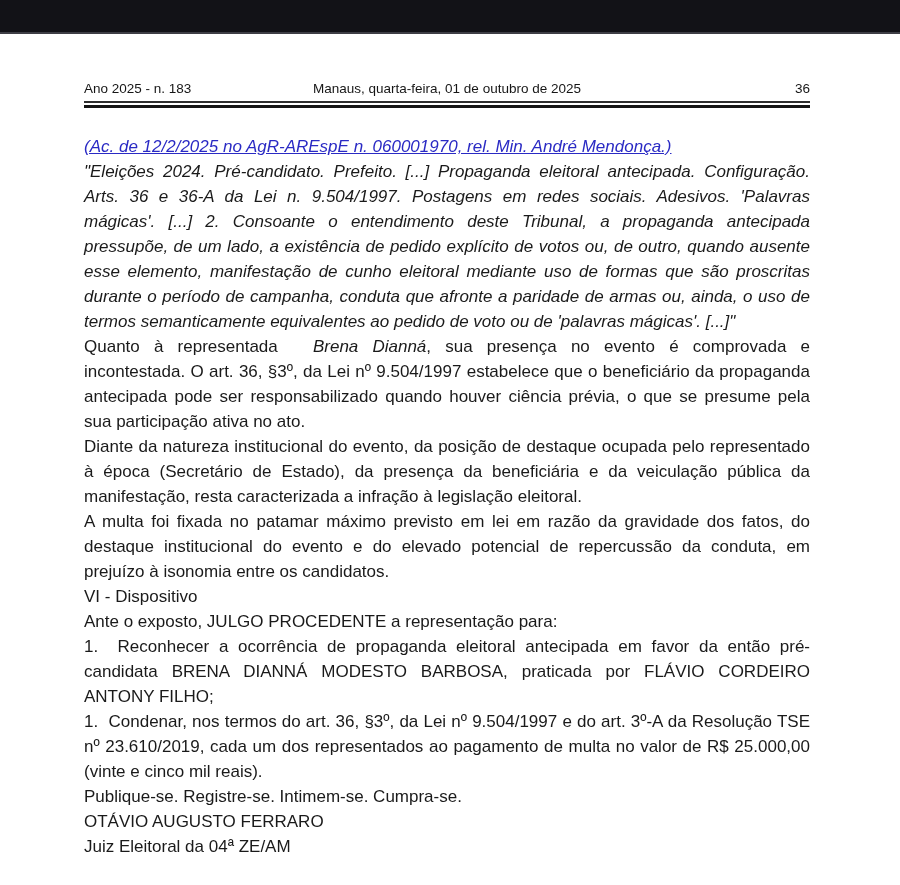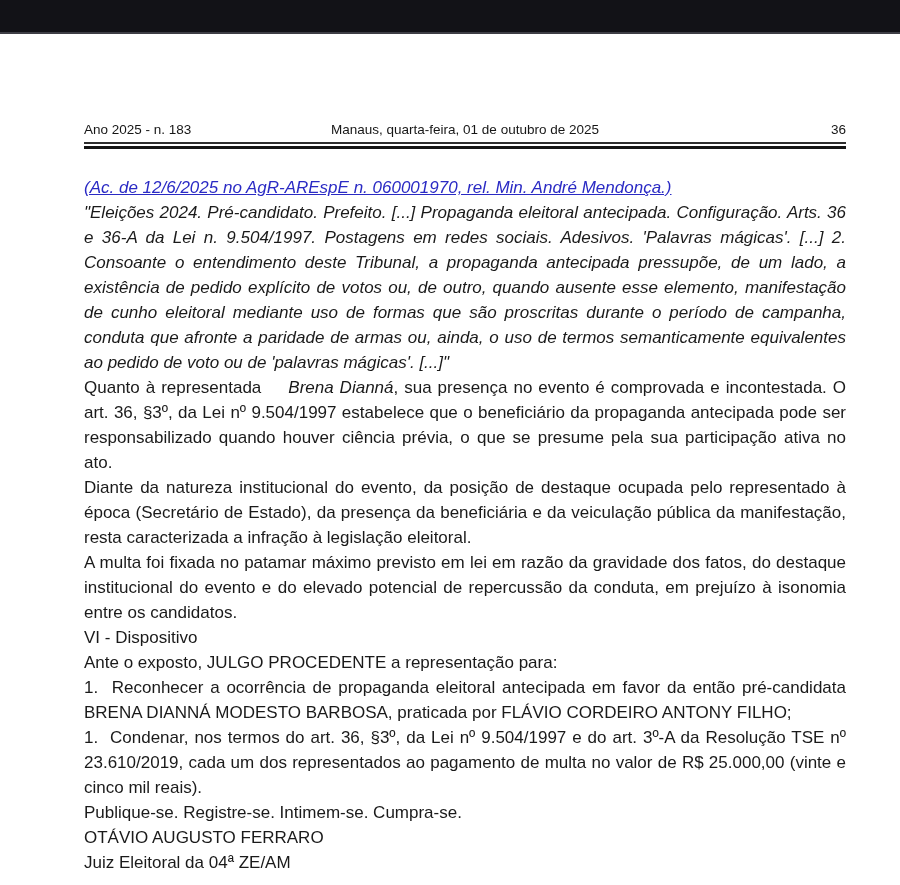--- a/index.html
+++ b/index.html
@@ -8,29 +8,29 @@
   html,body{margin:0;padding:0;}
   body{
     width:900px;height:885px;overflow:hidden;background:#ffffff;
     font-family:"Liberation Sans","DejaVu Sans",sans-serif;
     color:var(--text);
   }
   .topbar{
     height:32px;background:var(--topbar);border-bottom:2px solid #3e3e45;
   }
   .page{
-    padding:0 54px 0 84px;
+    padding:0 90px 0 84px;
   }
   .header-row{
     display:flex;align-items:baseline;
     margin-top:46px;
     font-size:13.5px;line-height:17px;color:#161616;
   }
   .h-left{flex:1.1;text-align:left;white-space:nowrap;}
-  .h-center{flex:2;text-align:center;white-space:nowrap;margin-top:41px;}
+  .h-center{flex:2;text-align:center;white-space:nowrap;}
   .h-right{flex:1.1;text-align:right;white-space:nowrap;}
   .rule{
     margin-top:4px;height:2px;
     border-top:2px solid #2e2e2e;
     border-bottom:3px solid var(--rule);
   }
   .content{
     margin-top:26px;
     font-size:17px;line-height:25px;
     text-align:justify;
@@ -53,21 +53,21 @@
 <div class="topbar"></div>
 
 <div class="page">
   <div class="header-row">
     <span class="h-left">Ano 2025 - n. 183</span>
     <span class="h-center">Manaus, quarta-feira, 01 de outubro de 2025</span>
     <span class="h-right">36</span>
   </div>
   <div class="rule"></div>
   <div class="content">
-      <p class="link"><span>(Ac. de 12/6/2025 no AgR-AREspE n. 060001970, rel. Min. André Mendonça.)</span></p>
+      <p class="link"><span>(Ac. de 12/2/2025 no AgR-AREspE n. 060001970, rel. Min. André Mendonça.)</span></p>
       <p class="quote"><span>"Eleições 2024. Pré-candidato. Prefeito. [...] Propaganda eleitoral antecipada. Configuração. Arts. 36 e 36-A da Lei n. 9.504/1997. Postagens em redes sociais. Adesivos. 'Palavras mágicas'. [...] 2. Consoante o entendimento deste Tribunal, a propaganda antecipada pressupõe, de um lado, a existência de pedido explícito de votos ou, de outro, quando ausente esse elemento, manifestação de cunho eleitoral mediante uso de formas que são proscritas durante o período de campanha, conduta que afronte a paridade de armas ou, ainda, o uso de termos semanticamente equivalentes ao pedido de voto ou de 'palavras mágicas'. [...]"</span></p>
       <p class="body"><span>Quanto à representada </span><span class="it">Brena Dianná</span><span>, sua presença no evento é comprovada e incontestada. O art. 36, §3º, da Lei nº 9.504/1997 estabelece que o beneficiário da propaganda antecipada pode ser responsabilizado quando houver ciência prévia, o que se presume pela sua participação ativa no ato.</span></p>
       <p class="body"><span>Diante da natureza institucional do evento, da posição de destaque ocupada pelo representado à época (Secretário de Estado), da presença da beneficiária e da veiculação pública da manifestação, resta caracterizada a infração à legislação eleitoral.</span></p>
       <p class="body"><span>A multa foi fixada no patamar máximo previsto em lei em razão da gravidade dos fatos, do destaque institucional do evento e do elevado potencial de repercussão da conduta, em prejuízo à isonomia entre os candidatos.</span></p>
       <p class="body"><span>VI - Dispositivo</span></p>
       <p class="body"><span>Ante o exposto, JULGO PROCEDENTE a representação para:</span></p>
       <p class="body"><span>1.&nbsp; Reconhecer a ocorrência de propaganda eleitoral antecipada em favor da então pré-candidata BRENA DIANNÁ MODESTO BARBOSA, praticada por FLÁVIO CORDEIRO ANTONY FILHO;</span></p>
       <p class="body"><span>1.&nbsp; Condenar, nos termos do art. 36, §3º, da Lei nº 9.504/1997 e do art. 3º-A da Resolução TSE nº 23.610/2019, cada um dos representados ao pagamento de multa no valor de R$ 25.000,00 (vinte e cinco mil reais).</span></p>
       <p class="body"><span>Publique-se. Registre-se. Intimem-se. Cumpra-se.</span></p>
       <p class="body"><span>OTÁVIO AUGUSTO FERRARO</span></p>

